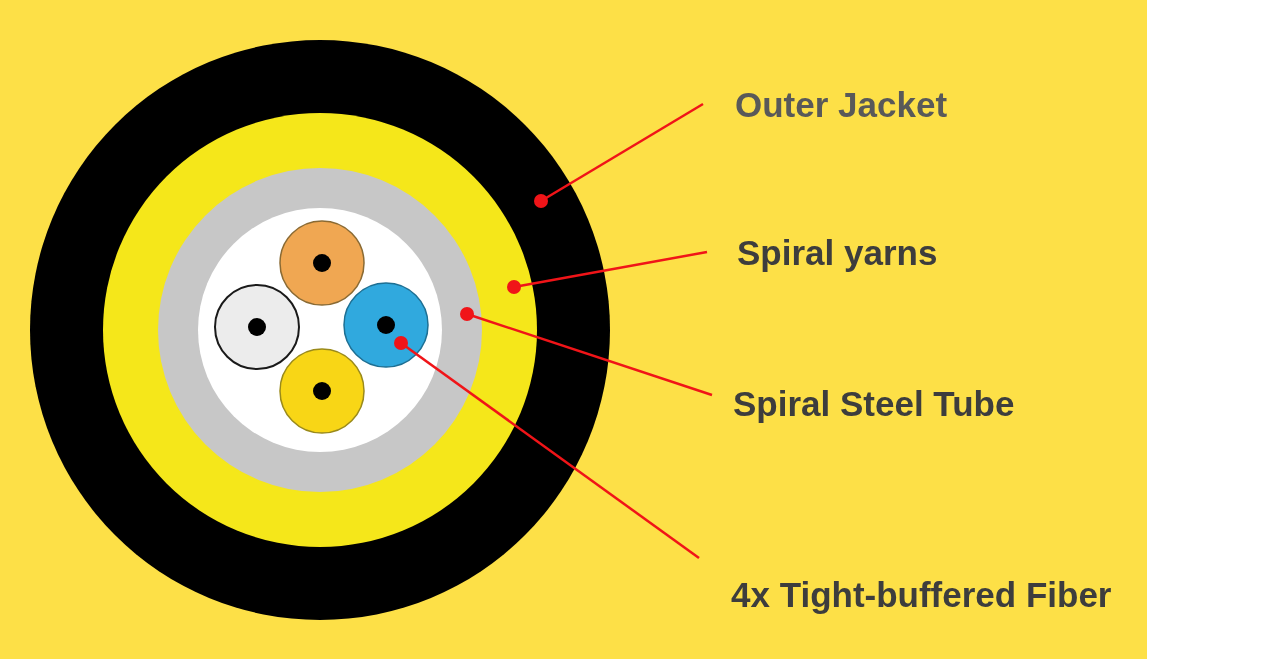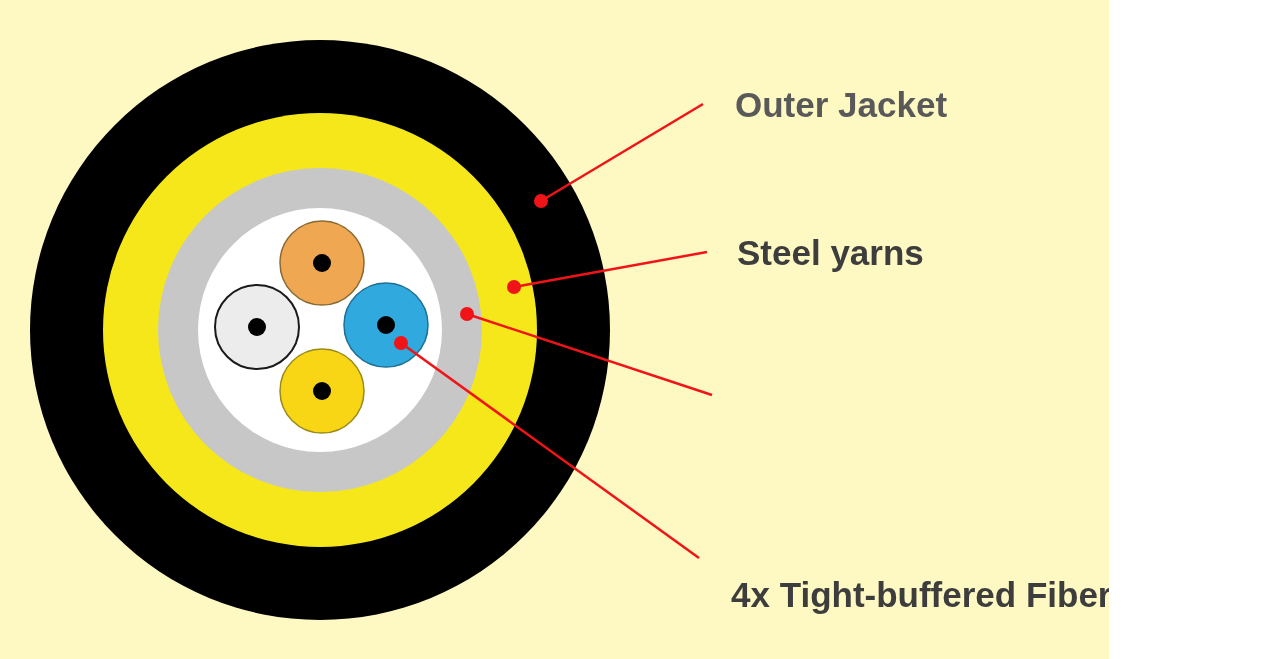--- a/index.html
+++ b/index.html
@@ -5,22 +5,23 @@
   html, body {
     margin: 0;
     padding: 0;
     background: #ffffff;
     font-family: "Liberation Sans", "DejaVu Sans", sans-serif;
   }
   .stage {
     position: relative;
     width: 1109px;
     height: 659px;
-    background: #fef9c3;
+    background: #fde047;
     overflow: hidden;
+    padding-left: 38px;
   }
   .diagram-svg {
     position: absolute;
     left: 0;
     top: 0;
   }
   .label {
     position: absolute;
     font-weight: 700;
     font-size: 35px;
@@ -71,18 +72,19 @@
     <line x1="699" y1="558" x2="401" y2="343" stroke-width="2.5" stroke="#f01418"></line>
 
     <circle cx="541" cy="201" r="7" fill="#f01418"></circle>
     <circle cx="514" cy="287" r="7" fill="#f01418"></circle>
     <circle cx="467" cy="314" r="7" fill="#f01418"></circle>
     <circle cx="401" cy="343" r="7" fill="#f01418"></circle>
   </svg>
 
   <div class="label label-outer-jacket" style="color: rgb(89, 89, 89);">Outer Jacket</div>
 
-  <div class="label label-aramid-yarns" style="color: rgb(61, 61, 61);">Steel yarns</div>
+  <div class="label label-aramid-yarns" style="color: rgb(61, 61, 61);">Spiral yarns</div>
 
+  <div class="label label-spiral-steel-tube" style="color: rgb(61, 61, 61);">Spiral Steel Tube</div>
 
   <div class="label label-tight-buffered-fiber" style="color: rgb(61, 61, 61);">4x Tight-buffered Fiber</div>
 
 </div>
 
 </body></html>

